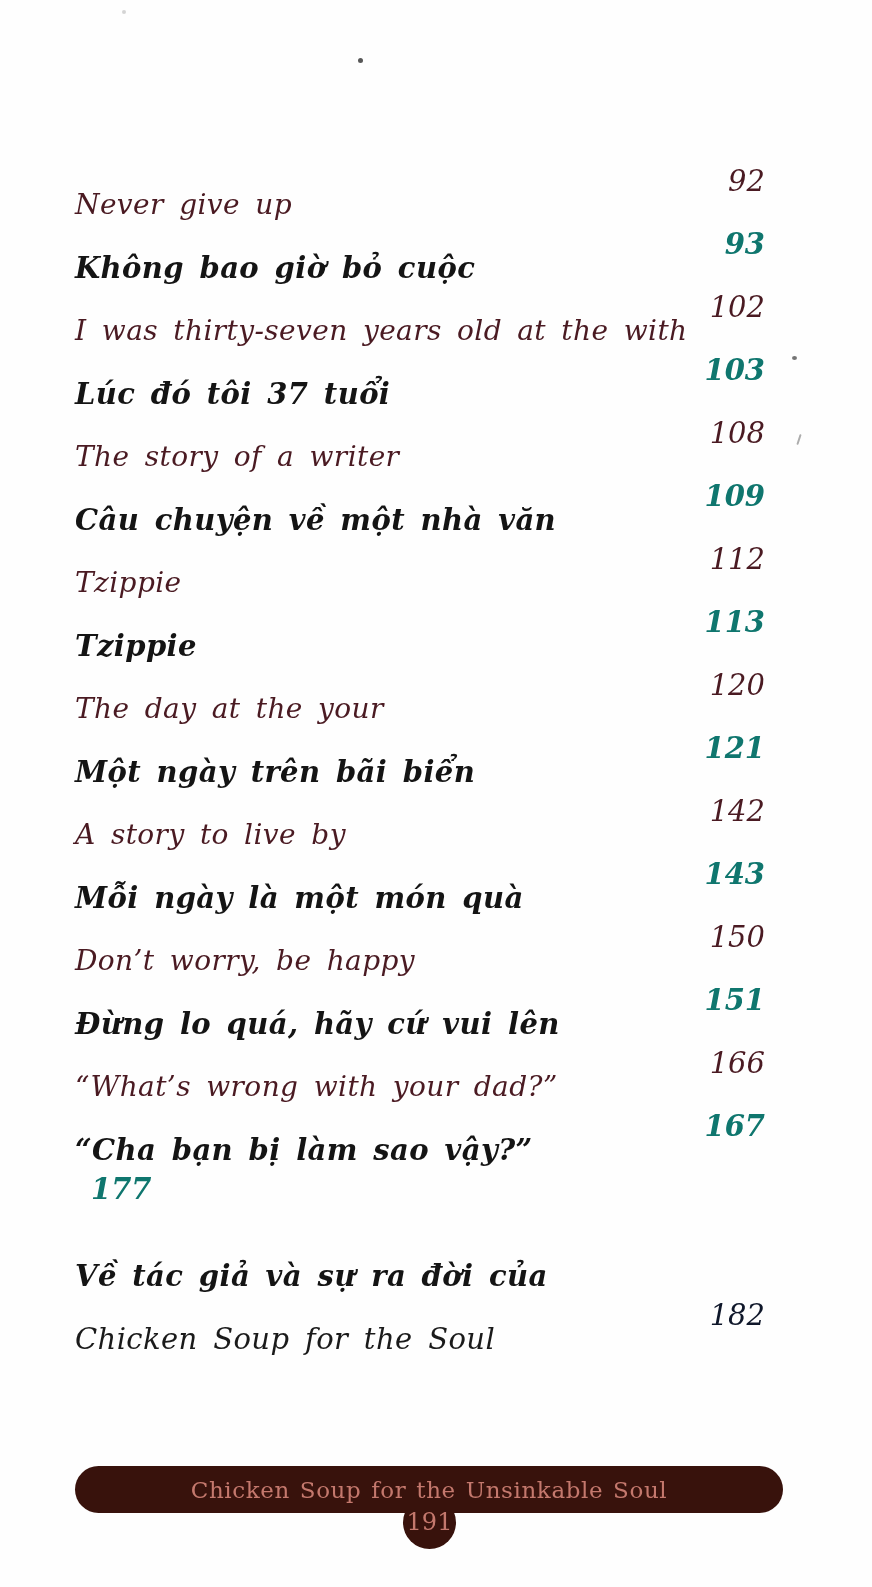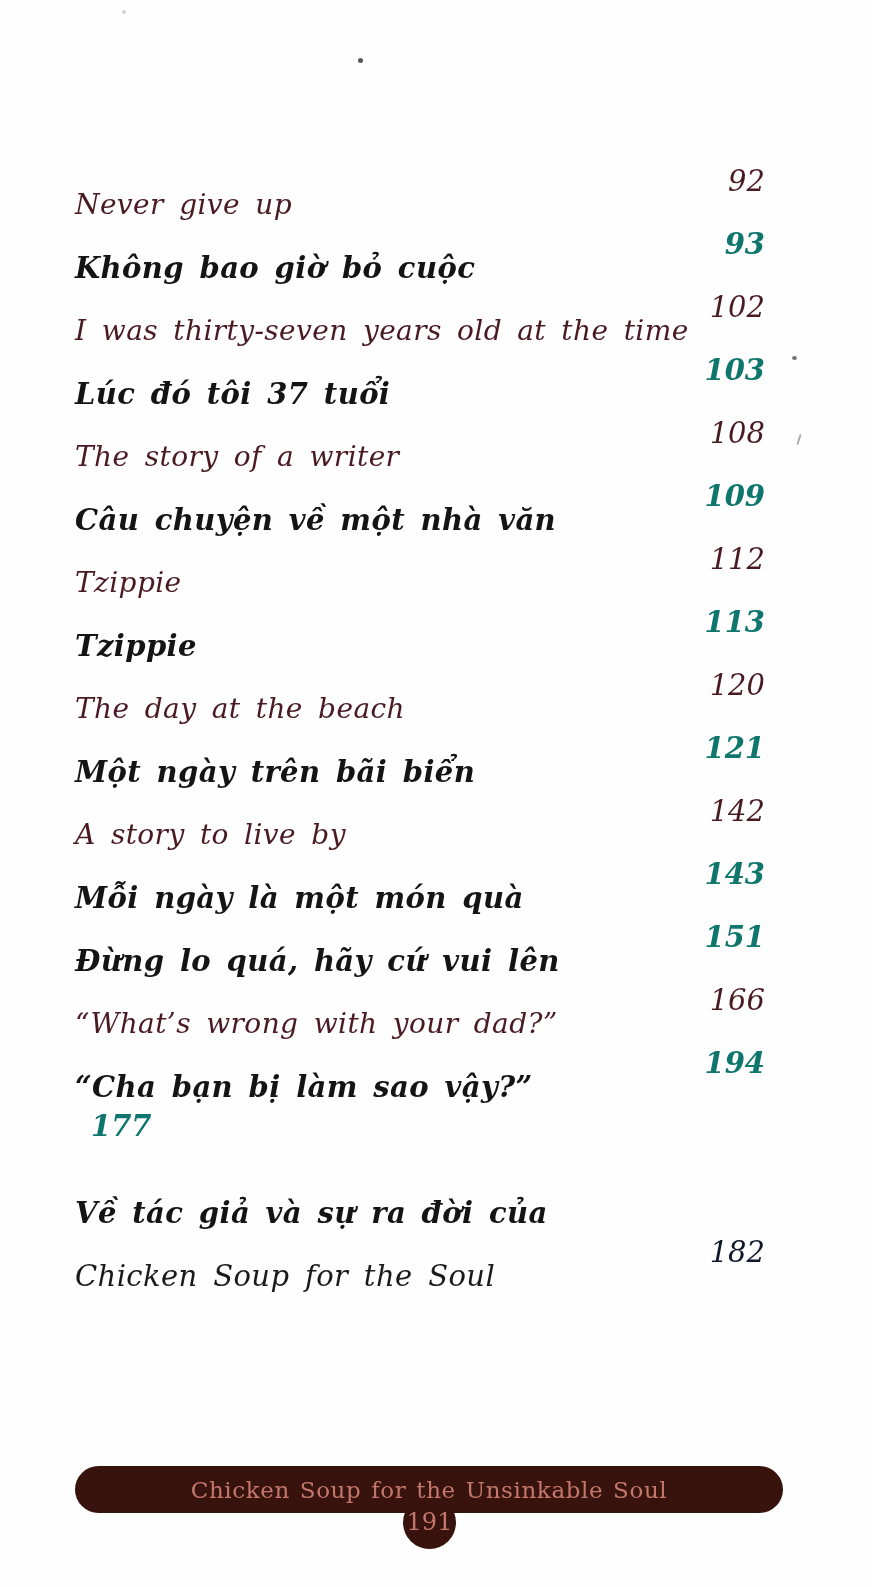--- a/index.html
+++ b/index.html
@@ -138,21 +138,21 @@
     <span class="toc-title">Never give up</span>
     <span class="toc-page">92</span>
   </div>
 
   <div class="toc-row style-vi">
     <span class="toc-title">Không bao giờ bỏ cuộc</span>
     <span class="toc-page">93</span>
   </div>
 
   <div class="toc-row style-en">
-    <span class="toc-title">I was thirty-seven years old at the time</span>
+    <span class="toc-title">I was thirty-seven years old at the with</span>
     <span class="toc-page">102</span>
   </div>
 
   <div class="toc-row style-vi">
     <span class="toc-title">Lúc đó tôi 37 tuổi</span>
     <span class="toc-page">103</span>
   </div>
 
   <div class="toc-row style-en">
     <span class="toc-title">The story of a writer</span>
@@ -168,53 +168,57 @@
     <span class="toc-title">Tzippie</span>
     <span class="toc-page">112</span>
   </div>
 
   <div class="toc-row style-vi">
     <span class="toc-title">Tzippie</span>
     <span class="toc-page">113</span>
   </div>
 
   <div class="toc-row style-en">
-    <span class="toc-title">The day at the beach</span>
+    <span class="toc-title">The day at the your</span>
     <span class="toc-page">120</span>
   </div>
 
   <div class="toc-row style-vi">
     <span class="toc-title">Một ngày trên bãi biển</span>
     <span class="toc-page">121</span>
   </div>
 
   <div class="toc-row style-en">
     <span class="toc-title">A story to live by</span>
     <span class="toc-page">142</span>
   </div>
 
   <div class="toc-row style-vi">
     <span class="toc-title">Mỗi ngày là một món quà</span>
     <span class="toc-page">143</span>
   </div>
 
+  <div class="toc-row style-en">
+    <span class="toc-title">Don’t worry, be happy</span>
+    <span class="toc-page">150</span>
+  </div>
 
   <div class="toc-row style-vi">
     <span class="toc-title">Đừng lo quá, hãy cứ vui lên</span>
     <span class="toc-page">151</span>
   </div>
 
   <div class="toc-row style-en">
     <span class="toc-title">“What’s wrong with your dad?”</span>
     <span class="toc-page">166</span>
   </div>
 
   <div class="toc-row style-vi">
     <span class="toc-title">“Cha bạn bị làm sao vậy?”</span>
-    <span class="toc-page">194</span>
+    <span class="toc-page">167</span>
   </div>
 
 
   <div class="toc-row style-vi">
     <span class="toc-page">177</span>
   </div>
 
   <div class="toc-row style-vi">
     <span class="toc-title">Về tác giả và sự ra đời của</span>
     <span class="toc-page"></span>

